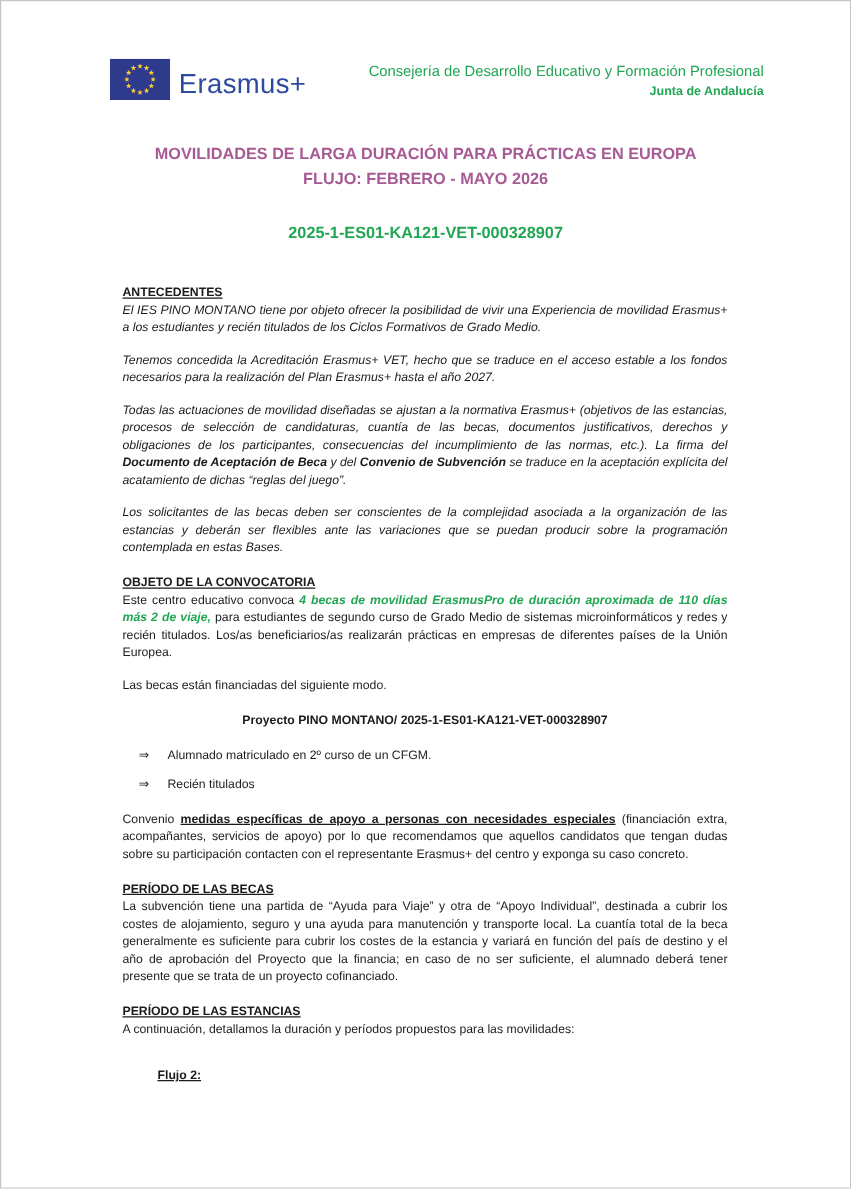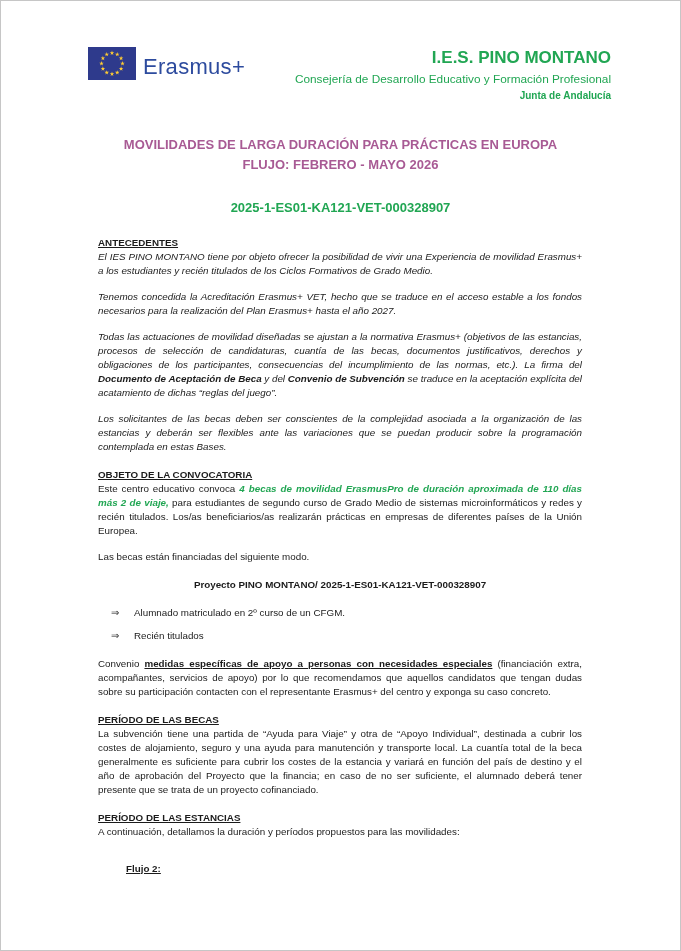--- a/index.html
+++ b/index.html
@@ -45,21 +45,21 @@
   .project-code {
     text-align: center;
     color: #21a653;
     font-weight: bold;
     font-size: 13px;
     margin-top: 25px;
   }
 
   
   .content {
-    margin: 21px 98px 0 97px;
+    margin: 35px 98px 0 97px;
     font-size: 9.8px;
     line-height: 14px;
     text-align: justify;
   }
   .section { margin-top: 14px; }
   .section:first-child { margin-top: 0; }
   .section-title {
     font-weight: bold;
     text-decoration: underline;
     text-align: left;
@@ -105,21 +105,20 @@
         <use href="#st" transform="translate(24,27)"></use>
         <use href="#st" transform="translate(18.75,25.59)"></use>
         <use href="#st" transform="translate(14.91,21.75)"></use>
         <use href="#st" transform="translate(13.5,16.5)"></use>
         <use href="#st" transform="translate(14.91,11.25)"></use>
         <use href="#st" transform="translate(18.75,7.41)"></use>
       </svg>
       <span class="erasmus-word">Erasmus+</span>
     </div>
     <div class="school">
-      <div class="school-name">I.E.S. PINO MONTANO</div>
       <div class="school-dept">Consejería de Desarrollo Educativo y Formación Profesional</div>
       <div class="school-region">Junta de Andalucía</div>
     </div>
   </div>
 
   <div class="titles">
     <div class="title-line plum">MOVILIDADES DE LARGA DURACIÓN PARA PRÁCTICAS EN EUROPA</div>
     <div class="title-line plum">FLUJO: FEBRERO - MAYO 2026</div>
   </div>
   <div class="project-code">2025-1-ES01-KA121-VET-000328907</div>

